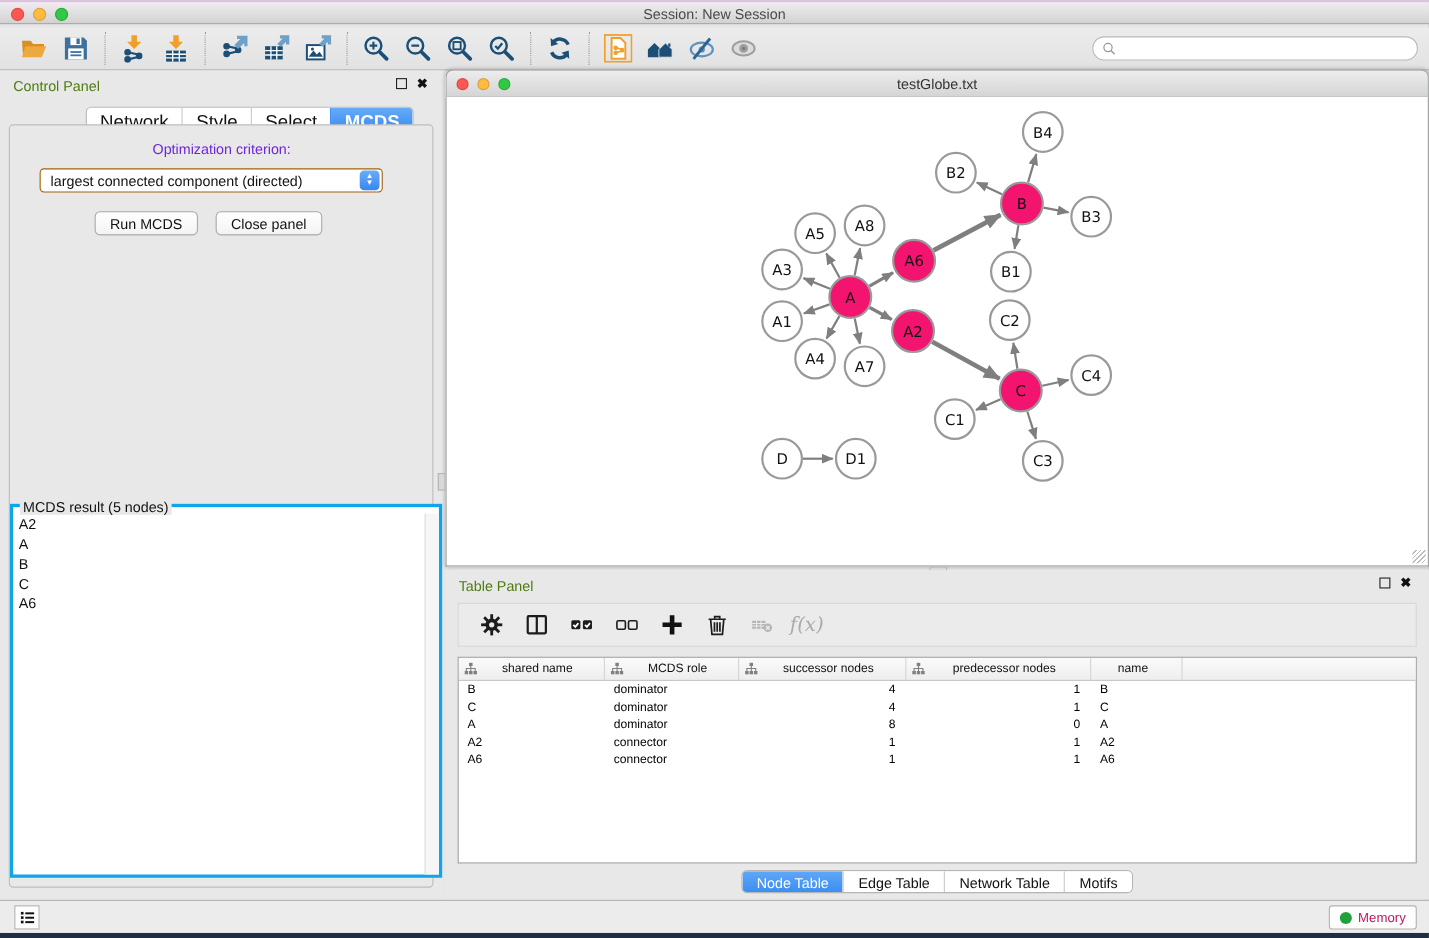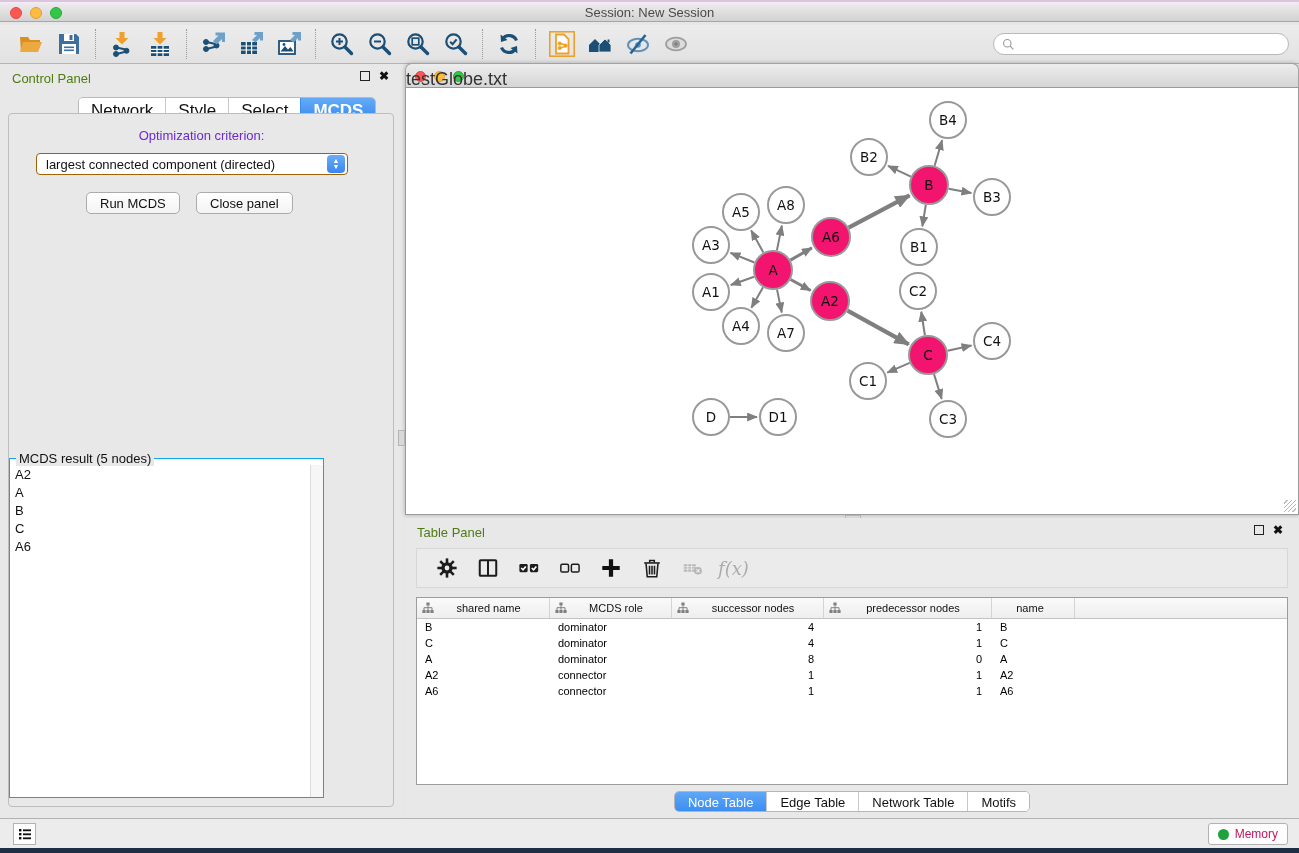--- a/index.html
+++ b/index.html
@@ -52,35 +52,35 @@
   .opt-label { position:absolute; left:0; width:100%; top:64px; text-align:center; font-size:13px; color:#6d28d9; }
   .dropdown { position:absolute; left:36px; top:89px; width:312px; height:22px; background:#fff;
     border:1px solid #a16207; border-radius:4px; display:flex; align-items:center; }
   .dropdown .val { flex:1; font-size:13px; color:#111; padding-left:9px; white-space:nowrap; }
   .dd-stepper { width:18px; height:18px; margin-right:2px; border-radius:4px;
     background:linear-gradient(#6aadf8,#3787f0); display:flex; flex-direction:column;
     align-items:center; justify-content:center; }
   .dd-stepper span { color:#fff; font-size:7px; line-height:6px; }
   .btn { position:absolute; height:22px; background:linear-gradient(#ffffff,#f3f3f3);
     border:1px solid #ababab; border-radius:5px; font-size:13px; color:#111; padding:0 13px; }
-  .fieldset { position:absolute; left:9px; top:394px; width:315px; height:340px;
-    border:1px solid #0ea5e9; background:#fff; }
+  .fieldset { position:absolute; left:9px; top:394px; width:393px; height:340px;
+    border:3px solid #0ea5e9; background:#fff; }
   .fieldset .legend { position:absolute; left:6px; top:-8px; background:#e8e8e8;
     padding:0 3px; font-size:13px; color:#111; }
   .result-list { position:absolute; left:1px; top:8px; bottom:1px; right:14px; overflow:hidden; }
   .result-item { font-size:13px; color:#111; padding:0 0 3px 4px; }
   .vscroll { position:absolute; right:0; top:6px; bottom:0; width:13px; background:#f6f6f6; border-left:1px solid #ddd; }
 
   
   .net-window { position:absolute; left:405px; top:63px; width:894px; height:452px;
     border-radius:7px 7px 0 0; box-shadow:0 0 4px rgba(0,0,0,.25); }
   .net-titlebar { position:absolute; left:0; top:0; width:100%; height:25px;
     background:linear-gradient(#ededed,#d5d5d5); border:1px solid #a2a2a2; border-bottom:1px solid #9a9a9a;
     border-radius:7px 7px 0 0; }
-  .net-titlebar .title { position:absolute; left:0; right:0; top:5px; font-size:18px; color:#333; }
+  .net-titlebar .title { position:absolute; left:0; right:0; top:5px; text-align:center; font-size:13px; color:#333; }
   .net-canvas { position:absolute; left:0; top:25px; width:894px; height:427px;
     background:#fff; border:1px solid #9a9a9a; border-top:none; }
   .net-canvas svg text { font-family:"DejaVu Sans", sans-serif; }
   .grip { position:absolute; right:2px; bottom:2px; width:12px; height:12px;
     background:repeating-linear-gradient(135deg,transparent,transparent 2px,#bbb 2px,#bbb 3px); }
   .splitter-v { position:absolute; left:398px; top:430px; width:7px; height:16px; background:#d8d8d8; border:1px solid #b5b5b5; }
   .splitter-h { position:absolute; left:845px; top:515px; width:16px; height:6px; background:#d8d8d8; border:1px solid #b5b5b5; }
 
   
   .table-panel { position:absolute; left:405px; top:518px; width:894px; height:300px; background:#e8e8e8; }

